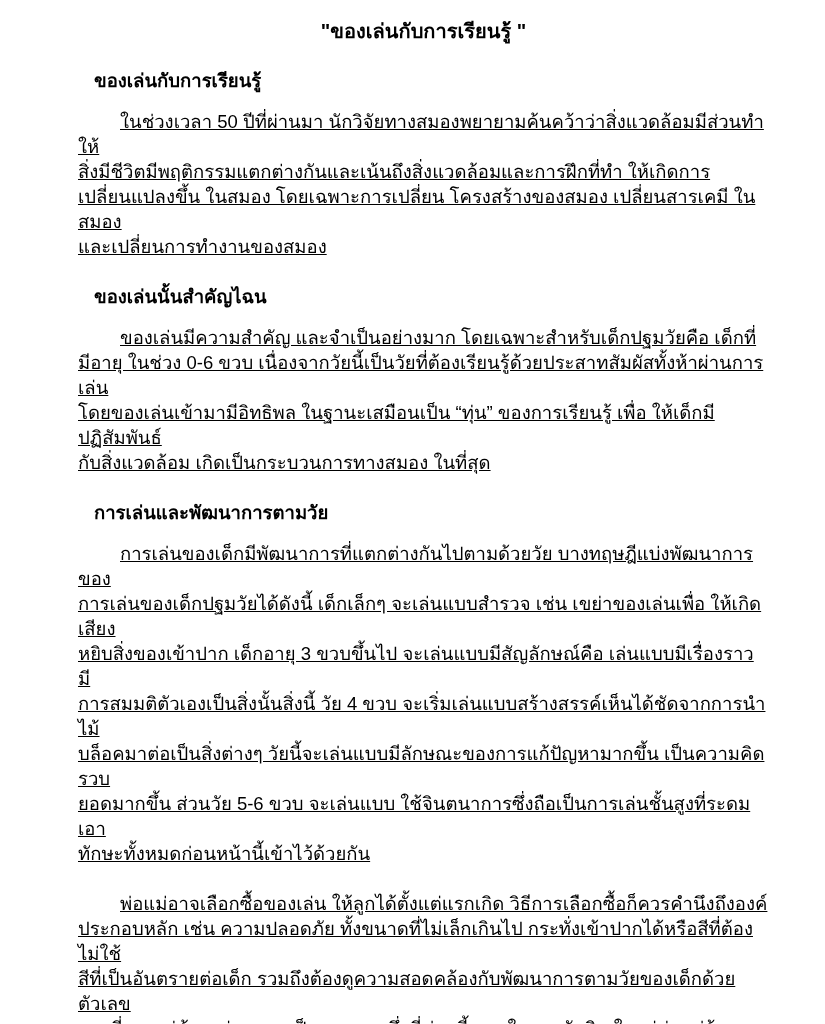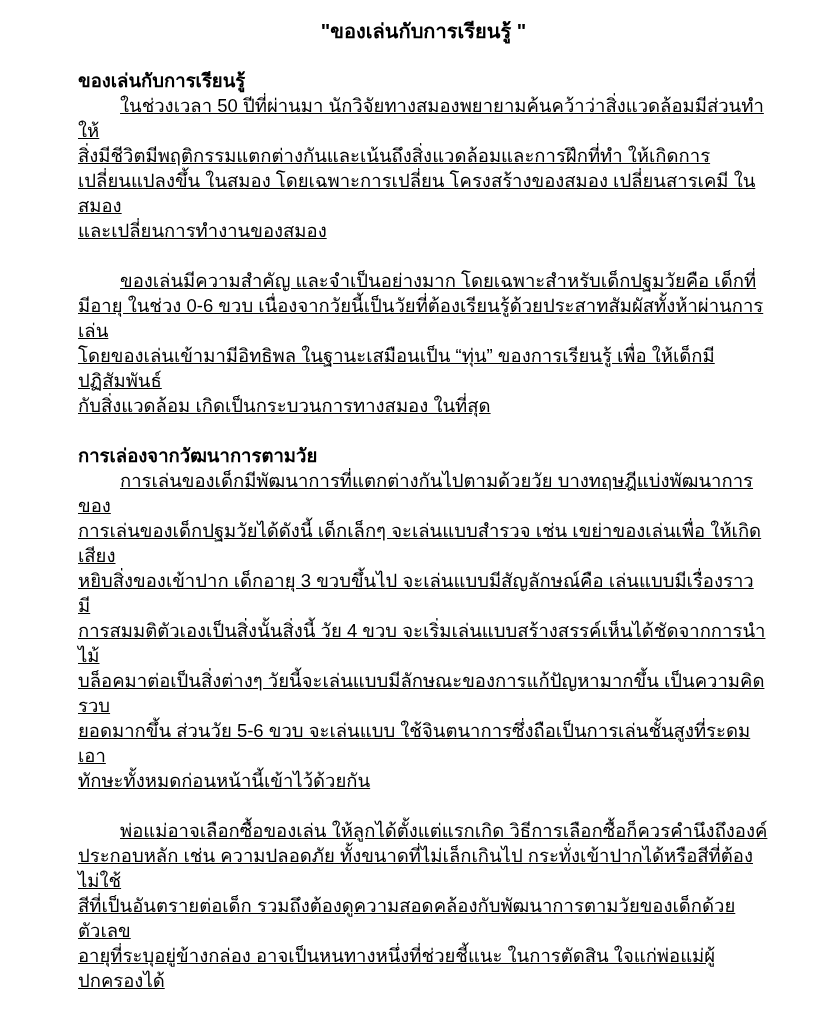--- a/index.html
+++ b/index.html
@@ -24,21 +24,21 @@
     font-size: 20px;
     line-height: 26px;
     margin: 0 0 24px 0;
     white-space: pre-line;
   }
   .section { margin: 0; }
   .section-heading {
     font-weight: bold;
     font-size: 18.5px;
     line-height: 25px;
-    margin: 0;
+    margin: 16px;
     white-space: pre-line;
   }
   .section-paragraph {
     font-size: 18.5px;
     line-height: 25px;
     margin: 0 0 25px 0;
     text-indent: 42px;
     white-space: pre-line;
     text-decoration: underline;
   }
@@ -52,28 +52,29 @@
 
   <div class="section">
     <h2 class="section-heading">ของเล่นกับการเรียนรู้</h2>
     <p class="section-paragraph">ในช่วงเวลา 50 ปีที่ผ่านมา นักวิจัยทางสมองพยายามค้นคว้าว่าสิ่งแวดล้อมมีส่วนทำ ให้
 สิ่งมีชีวิตมีพฤติกรรมแตกต่างกันและเน้นถึงสิ่งแวดล้อมและการฝึกที่ทำ ให้เกิดการ
 เปลี่ยนแปลงขึ้น ในสมอง โดยเฉพาะการเปลี่ยน โครงสร้างของสมอง เปลี่ยนสารเคมี ในสมอง
 และเปลี่ยนการทำงานของสมอง</p>
   </div>
 
   <div class="section">
+    <h2 class="section-heading">ของเล่นนั้นสำคัญไฉน</h2>
     <p class="section-paragraph">ของเล่นมีความสำคัญ และจำเป็นอย่างมาก โดยเฉพาะสำหรับเด็กปฐมวัยคือ เด็กที่
 มีอายุ ในช่วง 0-6 ขวบ เนื่องจากวัยนี้เป็นวัยที่ต้องเรียนรู้ด้วยประสาทสัมผัสทั้งห้าผ่านการเล่น
 โดยของเล่นเข้ามามีอิทธิพล ในฐานะเสมือนเป็น “ทุ่น” ของการเรียนรู้ เพื่อ ให้เด็กมีปฏิสัมพันธ์
 กับสิ่งแวดล้อม เกิดเป็นกระบวนการทางสมอง ในที่สุด</p>
   </div>
 
   <div class="section">
-    <h2 class="section-heading">การเล่องจากวัฒนาการตามวัย</h2>
+    <h2 class="section-heading">การเล่นและพัฒนาการตามวัย</h2>
     <p class="section-paragraph">การเล่นของเด็กมีพัฒนาการที่แตกต่างกันไปตามด้วยวัย บางทฤษฎีแบ่งพัฒนาการของ
 การเล่นของเด็กปฐมวัยได้ดังนี้ เด็กเล็กๆ จะเล่นแบบสำรวจ เช่น เขย่าของเล่นเพื่อ ให้เกิดเสียง
 หยิบสิ่งของเข้าปาก เด็กอายุ 3 ขวบขึ้นไป จะเล่นแบบมีสัญลักษณ์คือ เล่นแบบมีเรื่องราว มี
 การสมมติตัวเองเป็นสิ่งนั้นสิ่งนี้ วัย 4 ขวบ จะเริ่มเล่นแบบสร้างสรรค์เห็นได้ชัดจากการนำไม้
 บล็อคมาต่อเป็นสิ่งต่างๆ วัยนี้จะเล่นแบบมีลักษณะของการแก้ปัญหามากขึ้น เป็นความคิดรวบ
 ยอดมากขึ้น ส่วนวัย 5-6 ขวบ จะเล่นแบบ ใช้จินตนาการซึ่งถือเป็นการเล่นชั้นสูงที่ระดมเอา
 ทักษะทั้งหมดก่อนหน้านี้เข้าไว้ด้วยกัน</p>
   </div>
 
   <div class="section">

